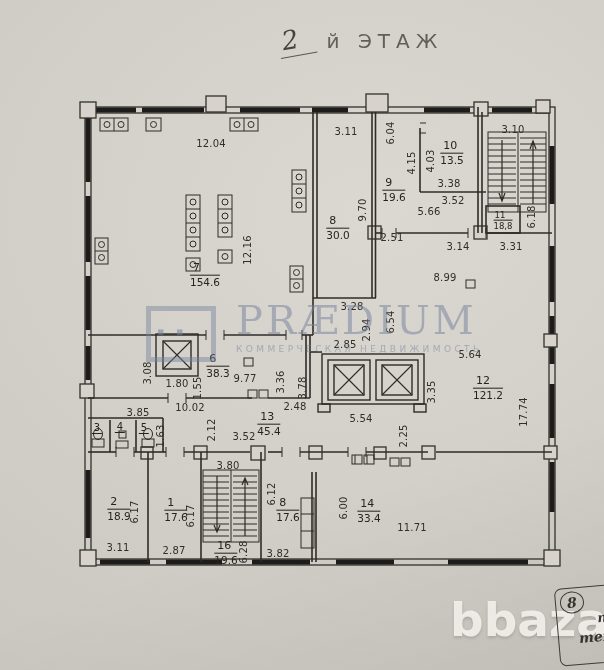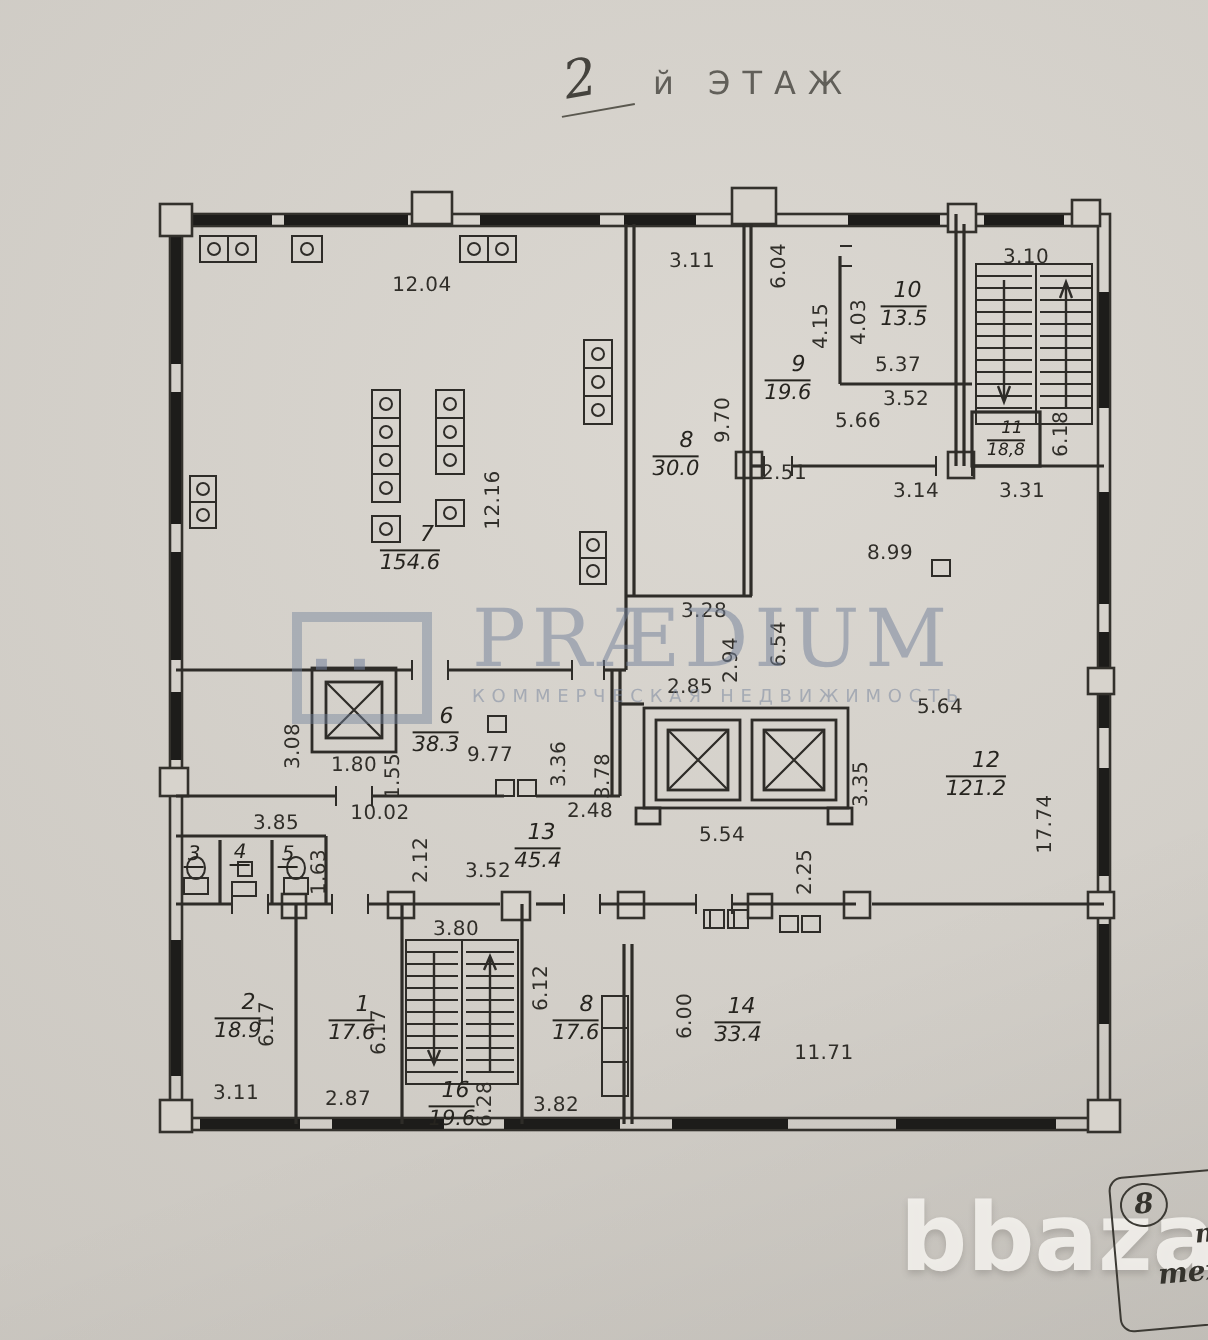--- a/index.html
+++ b/index.html
@@ -6,26 +6,26 @@
   body{width:604px;height:670px;overflow:hidden;font-family:"DejaVu Sans",sans-serif;}
   #page{position:relative;width:604px;height:670px;overflow:hidden;
     background:
       radial-gradient(130% 95% at 62% 32%, rgba(255,255,255,0.10), rgba(0,0,0,0.07)),
       linear-gradient(160deg, rgba(0,0,0,0.0) 70%, rgba(0,0,0,0.06)),
       #d7d3cc;}
   svg{position:absolute;left:0;top:0;}
   
   .title{position:absolute;left:278px;top:24px;display:flex;align-items:baseline;gap:12px;color:#514f4a;}
   .title-num{font:italic 26px "DejaVu Serif",serif;transform:rotate(-10deg);border-bottom:1.6px solid #5a584f;padding:0 16px 1px 4px;color:#45433e;}
-  .title-suffix{font-size:16px;letter-spacing:6px;color:#55534d;opacity:.9;}
+  .title-suffix{font-size:20px;letter-spacing:6px;color:#55534d;opacity:.9;}
   
   .dim{position:absolute;font-size:10px;color:#302e29;white-space:nowrap;transform:translate(-50%,-50%);letter-spacing:.2px;}
   .dim.v{transform:translate(-50%,-50%) rotate(-90deg);}
   
-  .room{position:absolute;transform:translate(-50%,-50%);text-align:right;color:#26241f;line-height:1.1;font-style:italic;}
+  .room{position:absolute;transform:translate(-50%,-50%);text-align:left;color:#26241f;line-height:1.1;}
   .room .num{display:block;font-size:11px;border-bottom:1.1px solid #26241f;padding:0 3px 1px;}
   .room .ar{display:block;font-size:10.5px;padding-top:1px;}
   .room.tiny .num{font-size:8.5px;border-bottom-width:1px;padding:0 1px;}
   .room.tiny .ar{font-size:8.5px;}
   .room.solo .num{border-bottom:1px solid #26241f;font-size:10px;padding:0 2px;}
   
   .wm{position:absolute;left:146px;top:300px;display:flex;align-items:flex-start;gap:20px;color:rgba(116,130,156,.52);pointer-events:none;}
   .wm-logo{width:60px;height:46px;border:5px solid rgba(116,130,156,.45);margin-top:6px;position:relative;}
   .wm-dots{position:absolute;left:6px;top:14px;font-size:11px;letter-spacing:4px;color:rgba(116,130,156,.55);}
   .wm-brand{display:block;font-family:"DejaVu Serif",serif;font-size:40px;letter-spacing:3px;line-height:1;}
@@ -261,21 +261,21 @@
         <rect x="119" y="431" width="7" height="7"></rect>
       <rect x="142" y="439" width="12" height="8"></rect>
         <ellipse cx="148" cy="434" rx="4.5" ry="5.5"></ellipse>
     </g>
   </svg>
 
   <div>
     <span class="dim" style="left:211px;top:143px">12.04</span>
     <span class="dim" style="left:346px;top:131px">3.11</span>
     <span class="dim" style="left:513px;top:129px">3.10</span>
-    <span class="dim" style="left:449px;top:183px">5.37</span>
+    <span class="dim" style="left:449px;top:183px">3.38</span>
     <span class="dim" style="left:453px;top:200px">3.52</span>
     <span class="dim" style="left:429px;top:211px">5.66</span>
     <span class="dim" style="left:392px;top:237px">2.51</span>
     <span class="dim" style="left:458px;top:246px">3.14</span>
     <span class="dim" style="left:511px;top:246px">3.31</span>
     <span class="dim" style="left:445px;top:277px">8.99</span>
     <span class="dim" style="left:352px;top:306px">3.28</span>
     <span class="dim" style="left:345px;top:344px">2.85</span>
     <span class="dim" style="left:470px;top:354px">5.64</span>
     <span class="dim" style="left:177px;top:383px">1.80</span>

